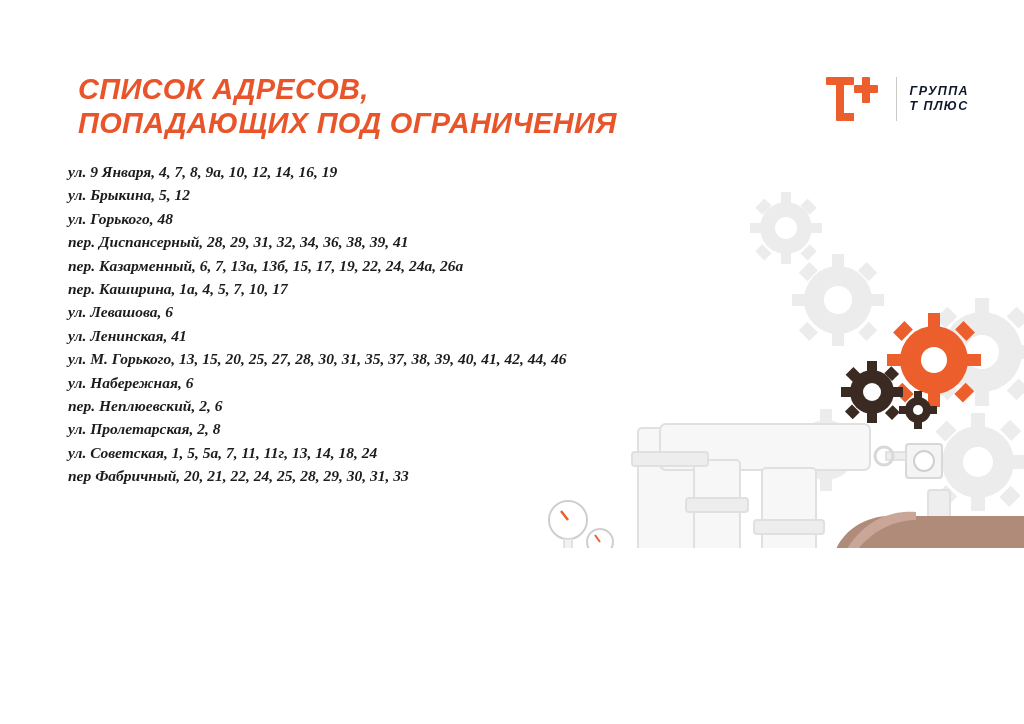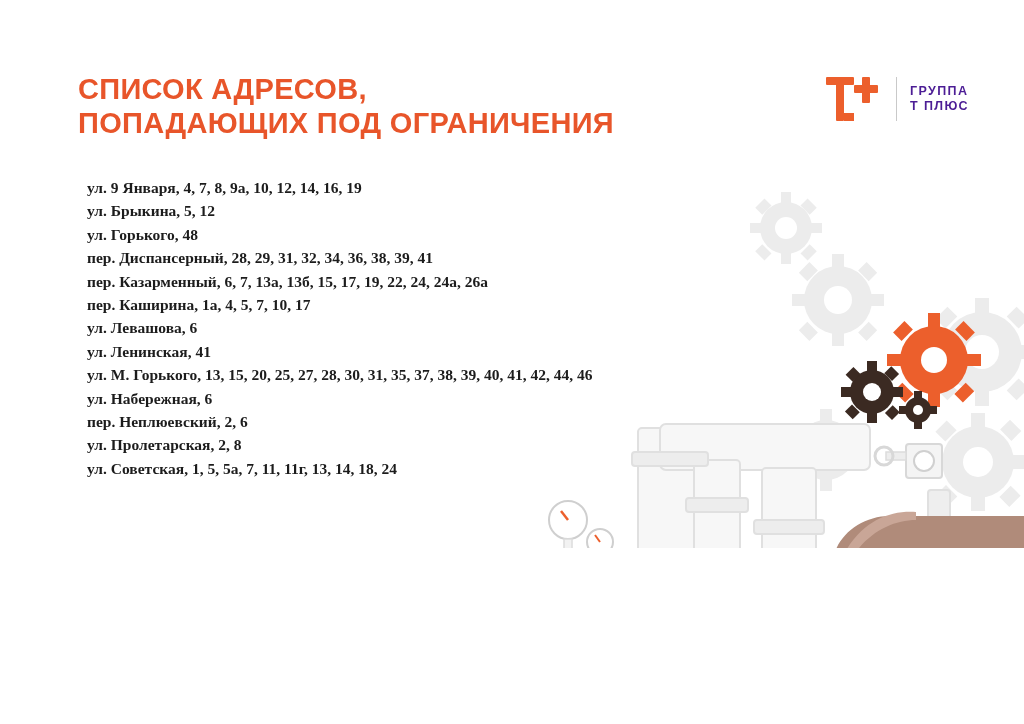--- a/index.html
+++ b/index.html
@@ -9,20 +9,21 @@
   }
   body {
     font-family: "Liberation Serif", serif;
   }
   .page {
     position: relative;
     width: 1024px;
     height: 548px;
     background: #ffffff;
     overflow: hidden;
+    font-style: italic;
   }
 
   
   .title-block {
     position: absolute;
     left: 78px;
     top: 72px;
     width: 640px;
   }
   .title-line {
@@ -51,34 +52,33 @@
     margin-right: 14px;
   }
   .logo-divider {
     width: 1px;
     height: 44px;
     background: #c9c9c9;
     margin-right: 13px;
   }
   .logo-text {
     font-family: "Liberation Sans", sans-serif;
-    color: #4c1d95;
+    color: #0f172a;
     font-size: 12.5px;
     font-weight: bold;
     letter-spacing: 1.4px;
     line-height: 15px;
   }
 
   
   .addr-list {
     position: absolute;
-    left: 87px;
+    left: 68px;
     top: 160px;
     width: 720px;
-    margin-top: 16px;
   }
   .addr-item {
     font-family: "Liberation Serif", serif;
     font-weight: bold;
     font-size: 15.5px;
     line-height: 23.4px;
     color: #1c1c1c;
     white-space: nowrap;
   }
 
@@ -303,15 +303,16 @@
     <div class="addr-item">пер. Диспансерный, 28, 29, 31, 32, 34, 36, 38, 39, 41</div>
     <div class="addr-item">пер. Казарменный, 6, 7, 13а, 13б, 15, 17, 19, 22, 24, 24а, 26а</div>
     <div class="addr-item">пер. Каширина, 1а, 4, 5, 7, 10, 17</div>
     <div class="addr-item">ул. Левашова, 6</div>
     <div class="addr-item">ул. Ленинская, 41</div>
     <div class="addr-item">ул. М. Горького, 13, 15, 20, 25, 27, 28, 30, 31, 35, 37, 38, 39, 40, 41, 42, 44, 46</div>
     <div class="addr-item">ул. Набережная, 6</div>
     <div class="addr-item">пер. Неплюевский, 2, 6</div>
     <div class="addr-item">ул. Пролетарская, 2, 8</div>
     <div class="addr-item">ул. Советская, 1, 5, 5а, 7, 11, 11г, 13, 14, 18, 24</div>
+    <div class="addr-item">пер Фабричный, 20, 21, 22, 24, 25, 28, 29, 30, 31, 33</div>
   </div>
 
 </div>
 
 </body></html>

